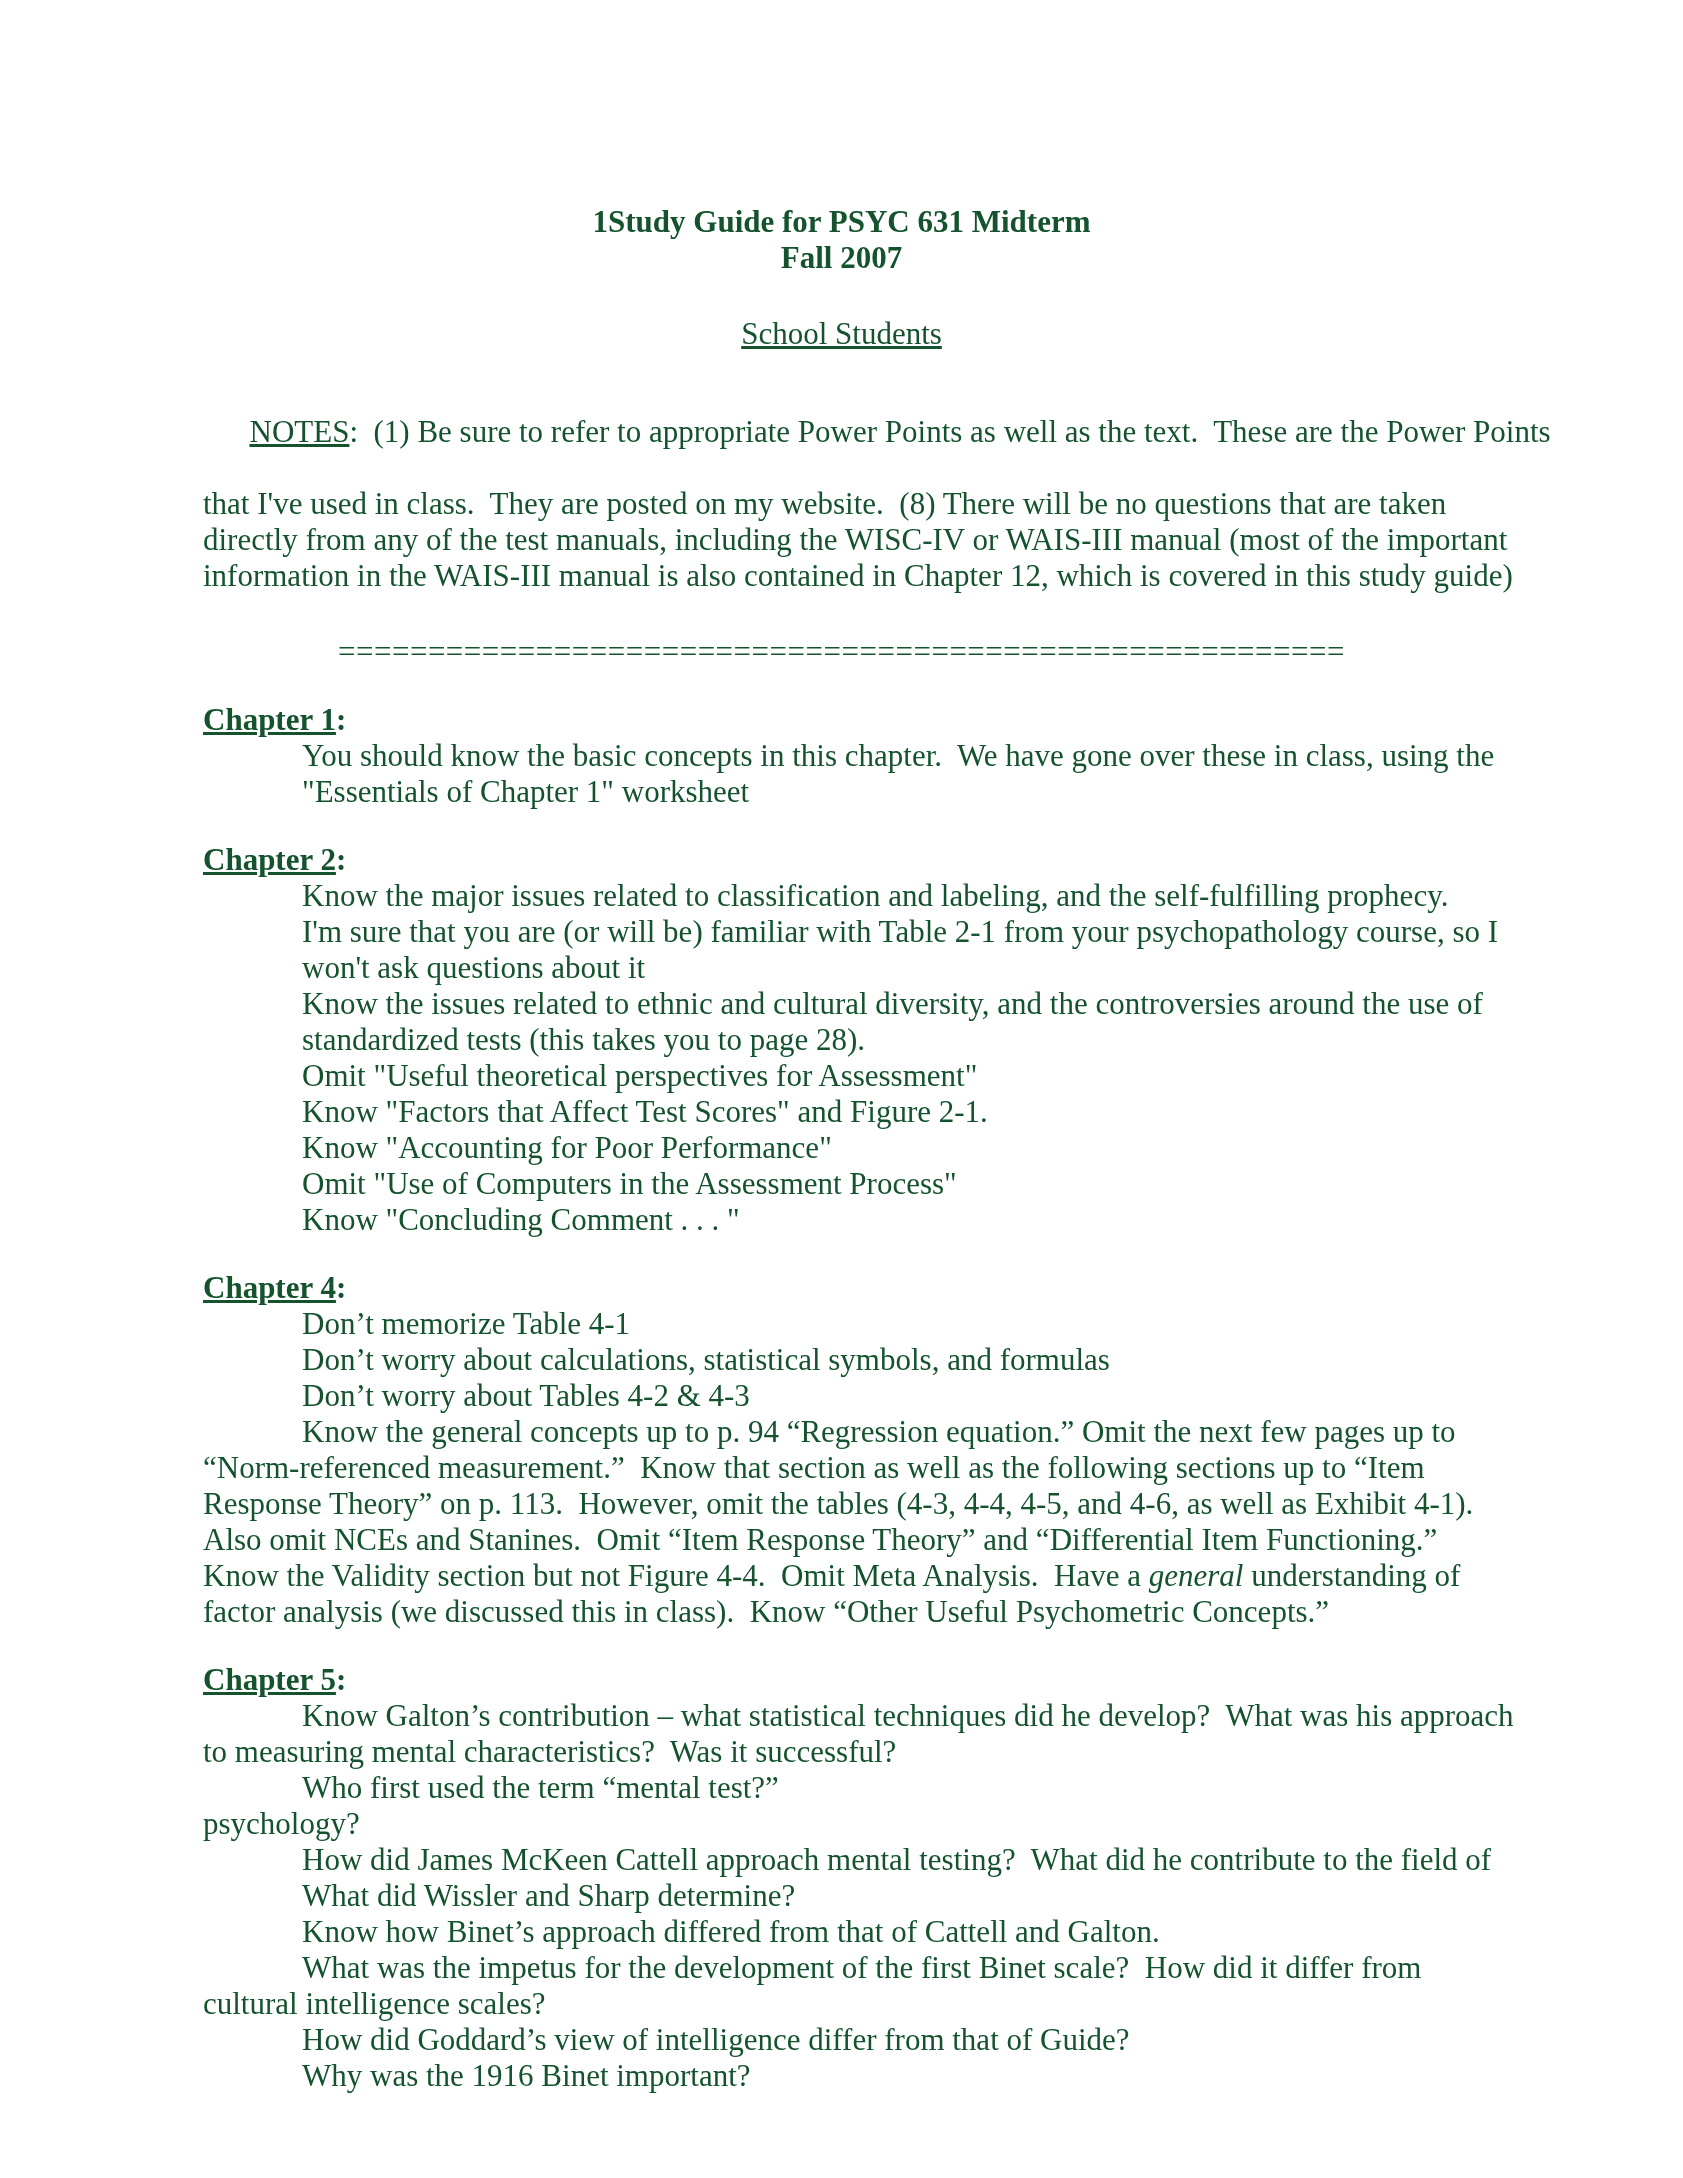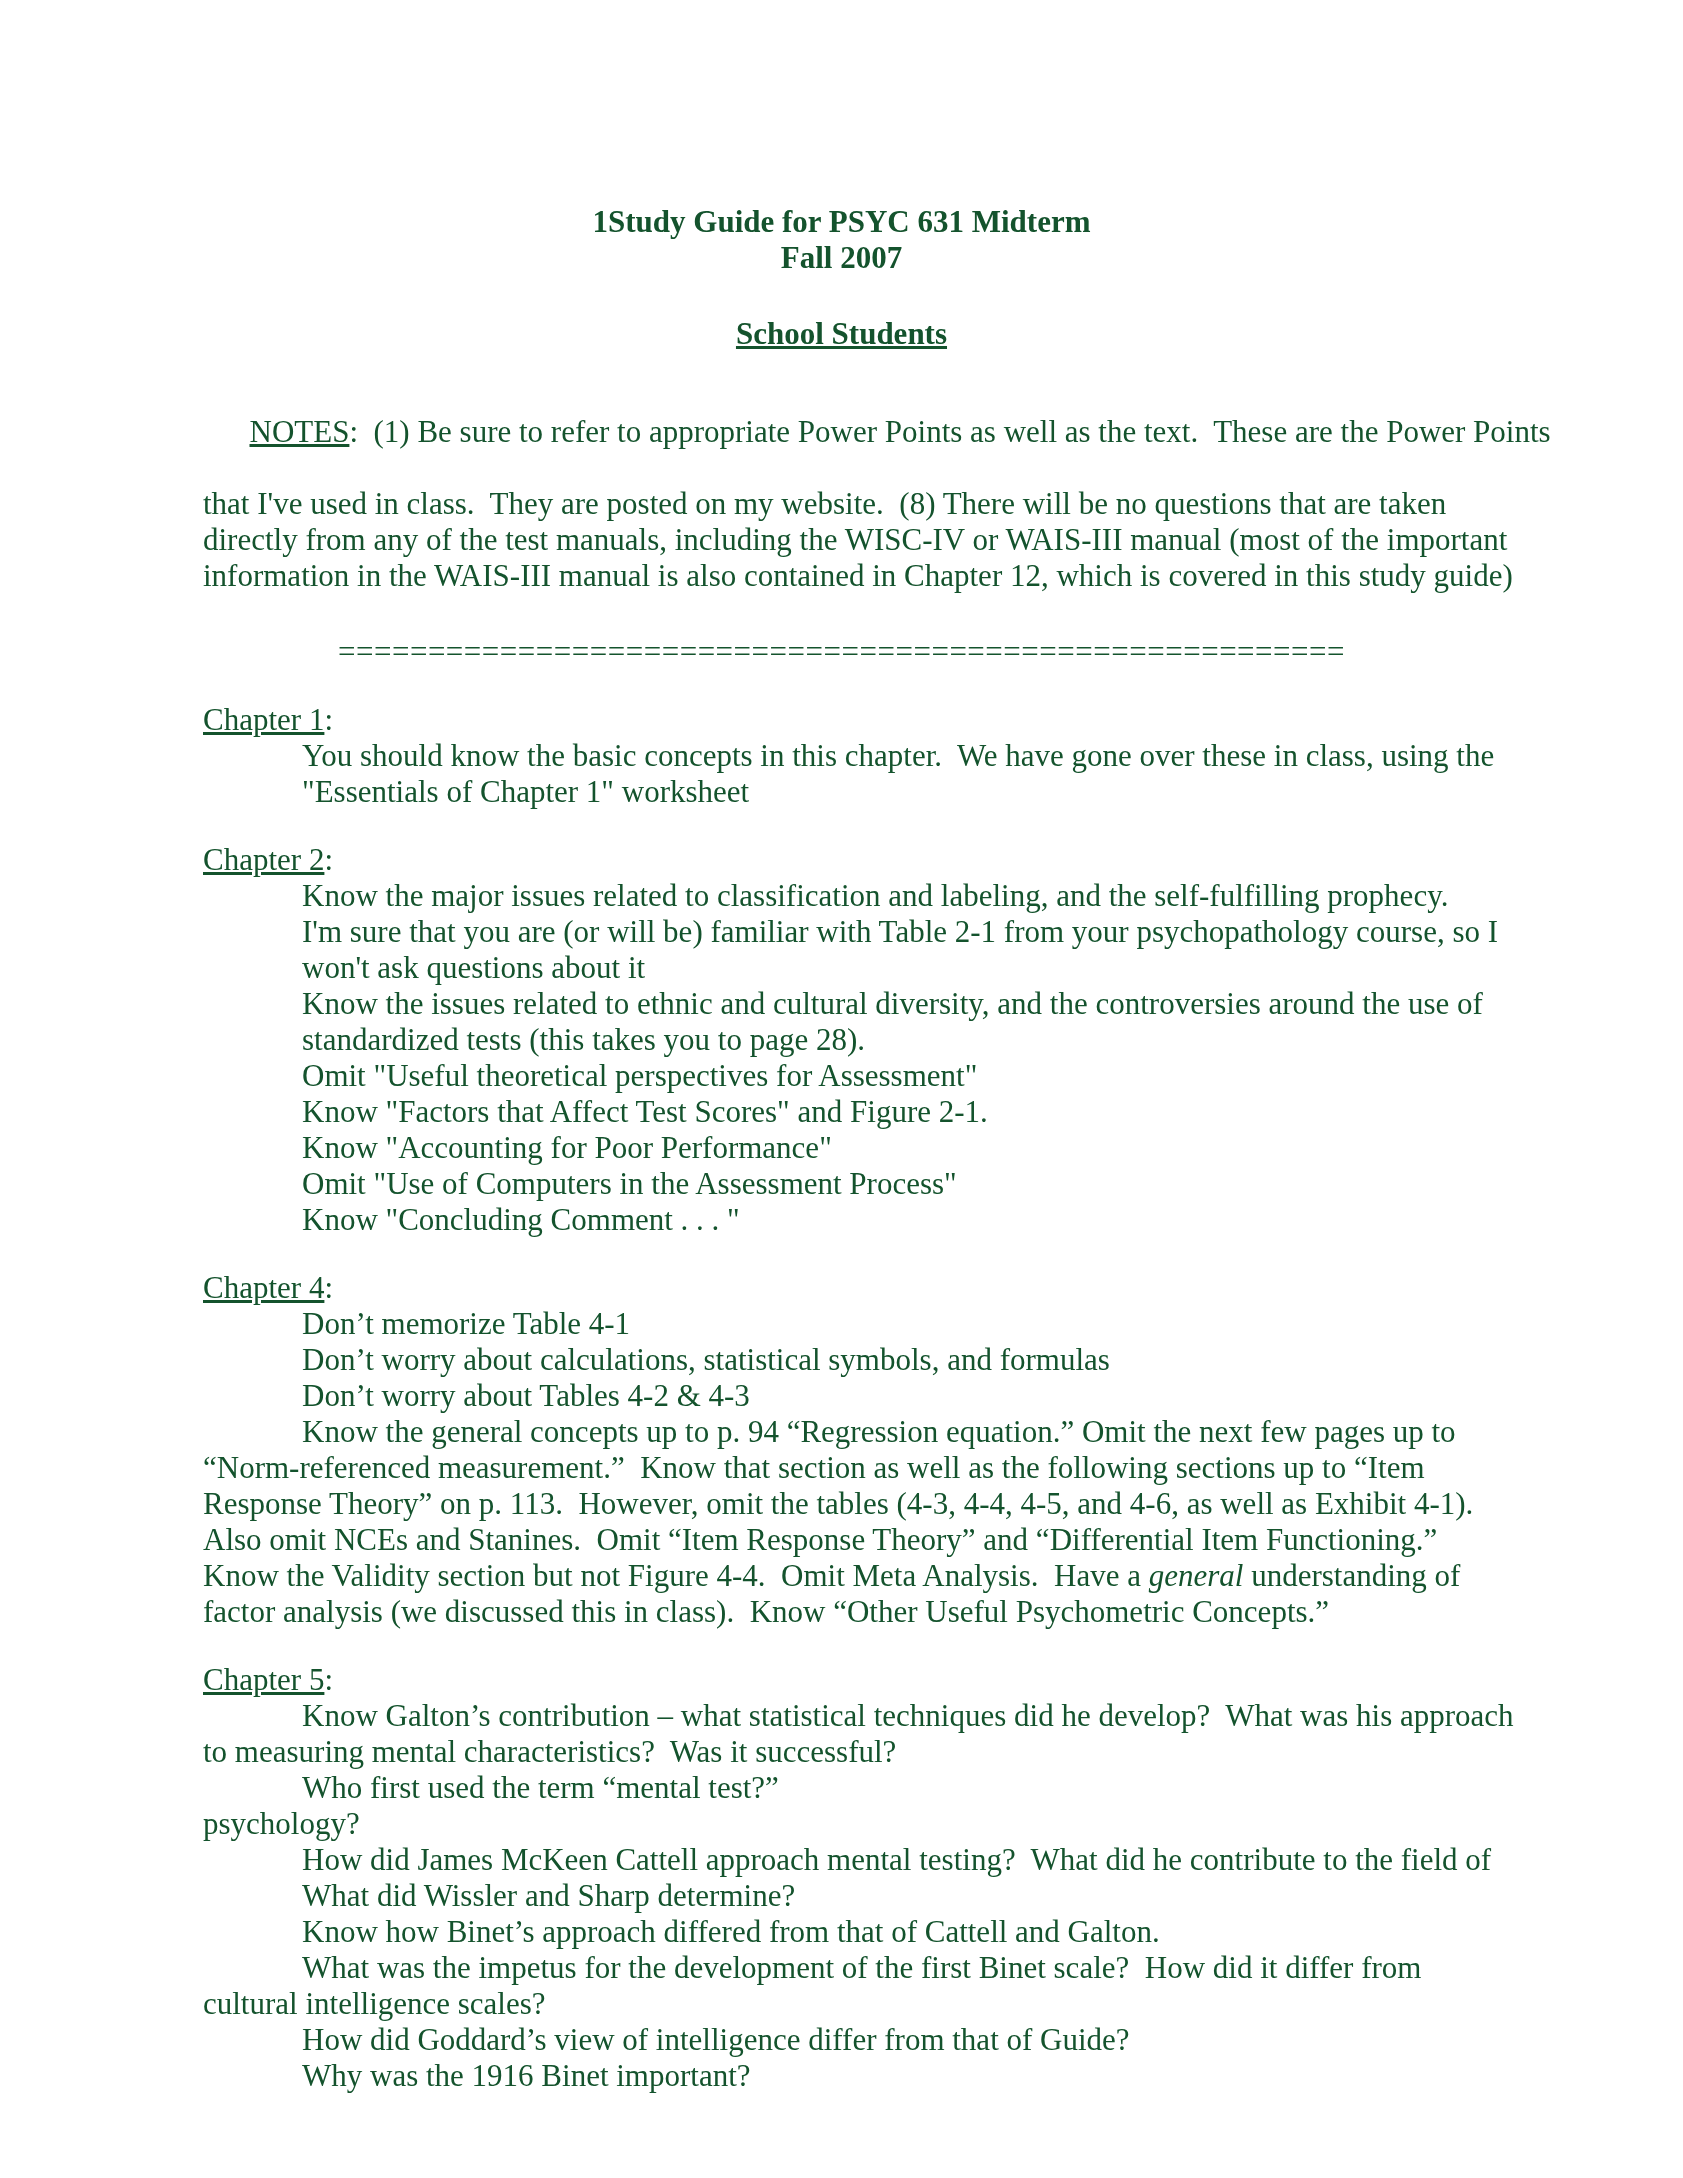--- a/index.html
+++ b/index.html
@@ -23,21 +23,21 @@
   .title-block {
     text-align: center;
     font-weight: bold;
   }
   .title-line {
     white-space: pre;
   }
   .subtitle {
     margin-top: 40px;
     text-align: center;
-    font-weight: bold;
+    font-weight: normal;
   }
   .subtitle .u-text {
     text-decoration: underline;
   }
   .notes {
     margin-top: 26px;
   }
   .doc-line {
     white-space: pre;
   }
@@ -47,21 +47,21 @@
   .separator {
     margin-top: 40px;
     text-align: center;
     white-space: pre;
     letter-spacing: 0.5px;
   }
   .section {
     margin-top: 32px;
   }
   .section-heading {
-    font-weight: normal;
+    font-weight: bold;
     white-space: pre;
   }
   .section-heading .u-text {
     text-decoration: underline;
   }
   .doc-line.indent {
     padding-left: 99px;
   }
   .italic {
     font-style: italic;

